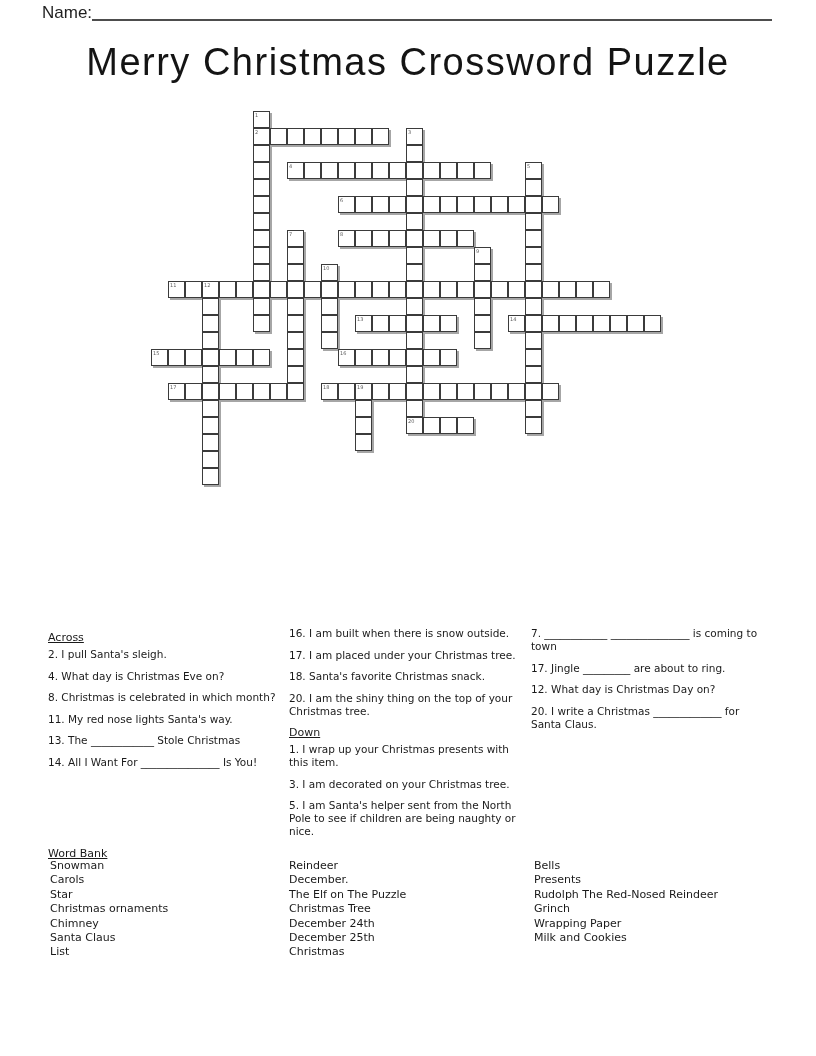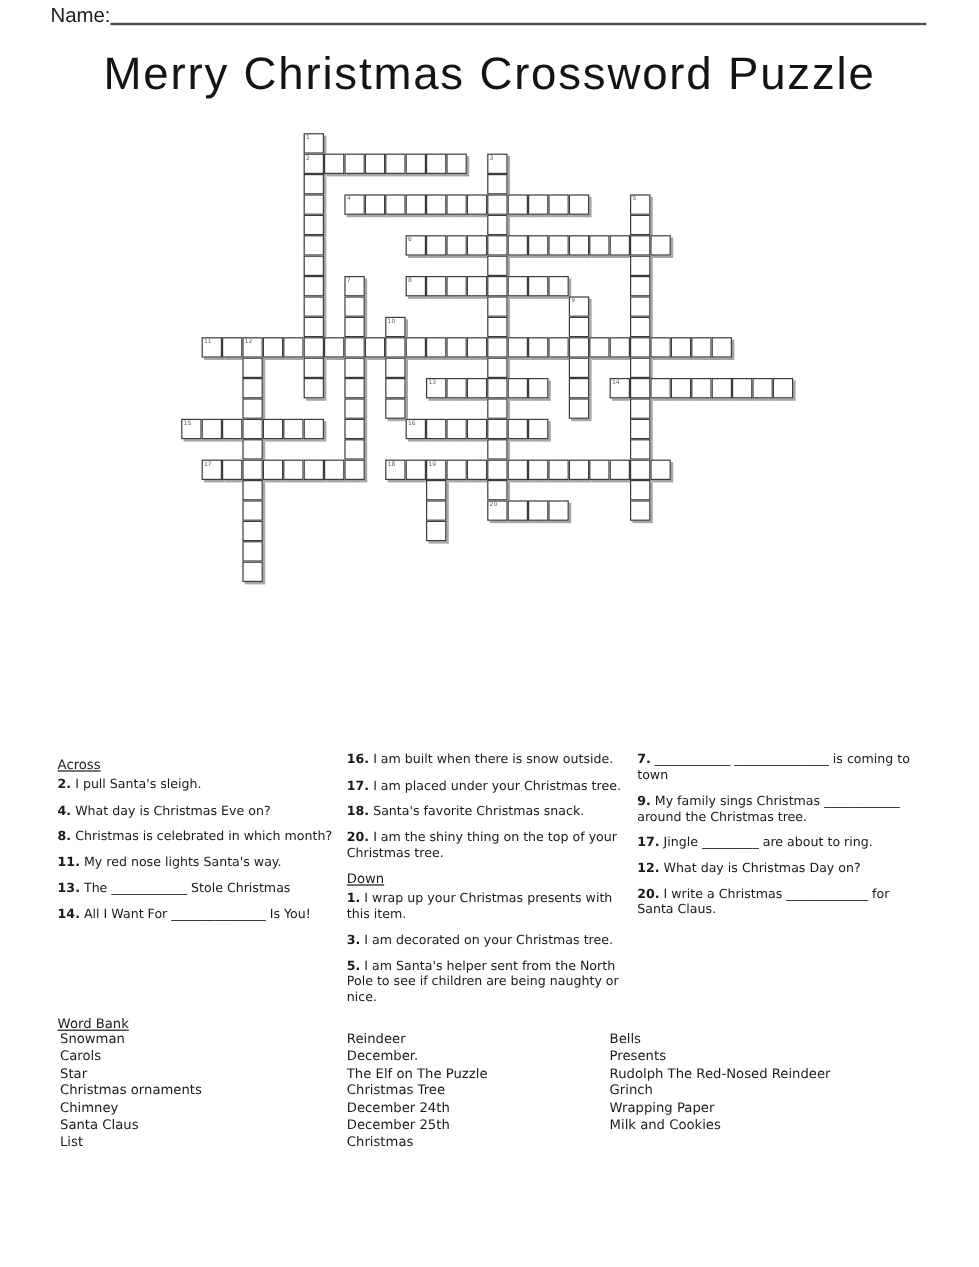--- a/index.html
+++ b/index.html
@@ -49,35 +49,35 @@
   }
   
   .cluecol{
     position:absolute;top:625px;width:238px;
     font-size:10.5px;line-height:13px;color:var(--ink);
   }
   #cluecol1{left:48px;}
   #cluecol2{left:289px;top:627px;}
   #cluecol3{left:531px;top:627px;}
   .clue{margin-bottom:8.5px;}
-  .clue b{font-weight:bold;}
+  .clue b{font-weight:normal;}
   .hd{
     font-size:11px;font-weight:normal;
     text-decoration:underline;
     margin-bottom:4px;margin-top:6px;
   }
   
   #wb-header{position:absolute;left:48px;top:841px;}
   .wbcol{
     position:absolute;top:859px;
     font-size:11px;line-height:14.4px;color:var(--ink);
   }
   #wbcol1{left:50px;}
   #wbcol2{left:289px;}
-  #wbcol3{left:508px;}
+  #wbcol3{left:534px;}
 </style>
 </head>
 <body>
 
 <span id="name-label">Name:</span>
 <div id="name-line"></div>
 <div id="page-title">Merry Christmas Crossword Puzzle</div>
 
 <div id="grid">
     <div class="cell" style="left: 253px; top: 111px;">
@@ -320,21 +320,20 @@
     <div class="clue"><b>17.</b> I am placed under your Christmas tree.</div>
     <div class="clue"><b>18.</b> Santa's favorite Christmas snack.</div>
     <div class="clue"><b>20.</b> I am the shiny thing on the top of your Christmas tree.</div>
     <div class="hd">Down</div>
     <div class="clue"><b>1.</b> I wrap up your Christmas presents with this item.</div>
     <div class="clue"><b>3.</b> I am decorated on your Christmas tree.</div>
     <div class="clue"><b>5.</b> I am Santa's helper sent from the North Pole to see if children are being naughty or nice.</div>
   </div>
 <div id="cluecol3" class="cluecol">
     <div class="clue"><b>7.</b> ____________ _______________ is coming to town</div>
-    <div class="clue"><b>9.</b> My family sings Christmas ____________ around the Christmas tree.</div>
     <div class="clue"><b>17.</b> Jingle _________ are about to ring.</div>
     <div class="clue"><b>12.</b> What day is Christmas Day on?</div>
     <div class="clue"><b>20.</b> I write a Christmas _____________ for Santa Claus.</div>
   </div>
 
 <div id="wb-header" class="hd">Word Bank</div>
 <div id="wbcol1" class="wbcol">
     <div>Snowman</div>
     <div>Carols</div>
     <div>Star</div>

